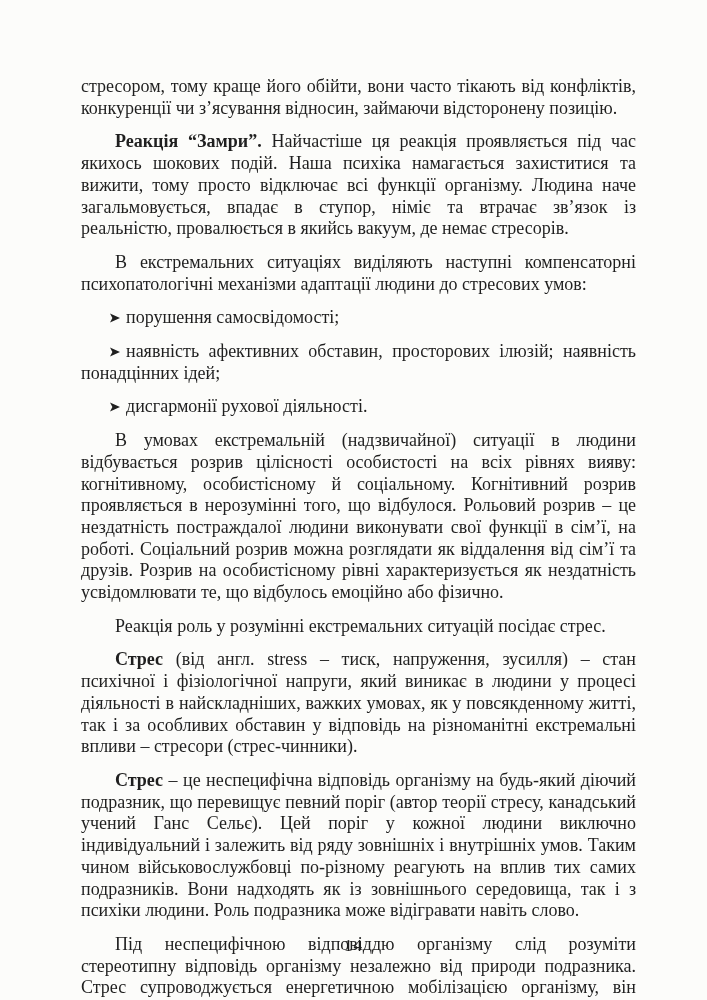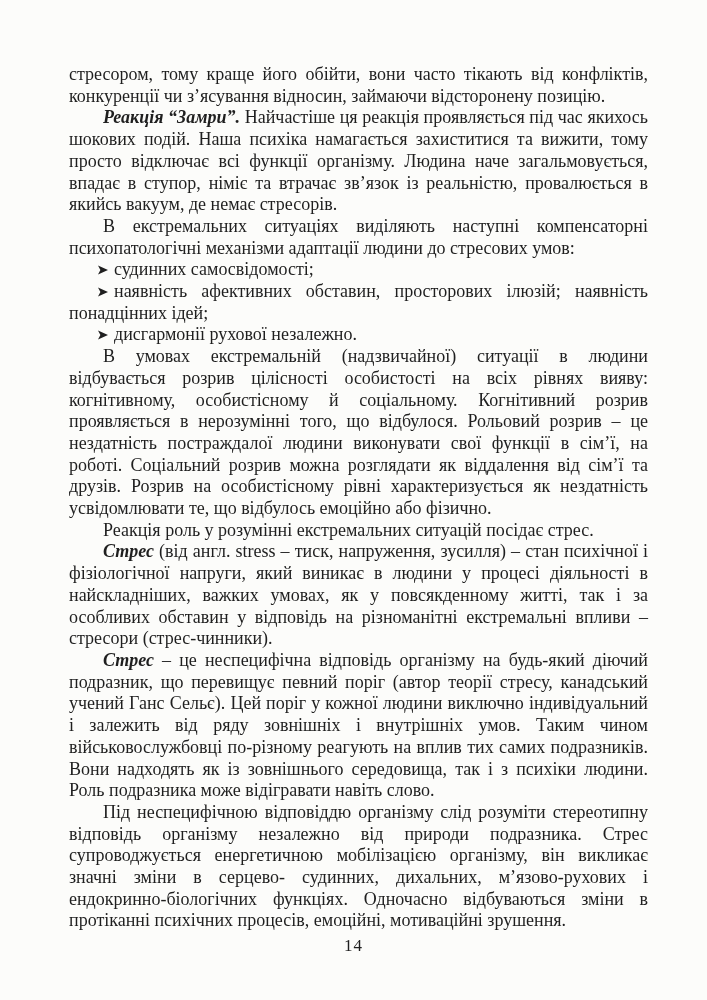--- a/index.html
+++ b/index.html
@@ -19,32 +19,31 @@
   .text-block {
     position: absolute;
     left: 69px;
     top: 64px;
     width: 579px;
     font-size: 18px;
     line-height: 21.7px;
     text-align: justify;
   }
   .para {
-    margin: 0;
+    margin: 12px;
     padding: 0;
   }
   .para.indent {
     text-indent: 34px;
   }
   .para.bullet {
     text-indent: 28px;
   }
   .seg-bold-italic {
     font-weight: bold;
-    font-style: italic;
   }
   .marker {
     display: inline-block;
     width: 12px;
     height: 12px;
     margin-right: 5px;
     vertical-align: -1px;
   }
   .marker svg {
     display: block;
@@ -64,27 +63,27 @@
 </head>
 <body>
 
 <div class="page" style="background: rgb(252, 252, 250); color: rgb(31, 31, 31);">
   <div class="text-block">
       <p class="para"><span class="seg-normal">стресором, тому краще його обійти, вони часто тікають від конфліктів, конкуренції чи з’ясування відносин, займаючи відсторонену позицію.</span></p>
       <p class="para indent"><span class="seg-bold-italic">Реакція “Замри”.</span><span class="seg-normal"> Найчастіше ця реакція проявляється під час якихось шокових подій. Наша психіка намагається захиститися та вижити, тому просто відключає всі функції організму. Людина наче загальмовується, впадає в ступор, німіє та втрачає зв’язок із реальністю, провалюється в якийсь вакуум, де немає стресорів.</span></p>
       <p class="para indent"><span class="seg-normal">В екстремальних ситуаціях виділяють наступні компенсаторні психопатологічні механізми адаптації людини до стресових умов:</span></p>
       <p class="para bullet"><span class="marker" title="➢"><svg viewBox="0 0 12 12" xmlns="http://www.w3.org/2000/svg">
             <polygon points="1,1.5 11,6 1,10.5 3.4,6" fill="#1f1f1f"></polygon>
-          </svg></span><span class="seg-normal">судинних самосвідомості;</span></p>
+          </svg></span><span class="seg-normal">порушення самосвідомості;</span></p>
       <p class="para bullet"><span class="marker" title="➢"><svg viewBox="0 0 12 12" xmlns="http://www.w3.org/2000/svg">
             <polygon points="1,1.5 11,6 1,10.5 3.4,6" fill="#1f1f1f"></polygon>
           </svg></span><span class="seg-normal">наявність афективних обставин, просторових ілюзій; наявність понадцінних ідей;</span></p>
       <p class="para bullet"><span class="marker" title="➢"><svg viewBox="0 0 12 12" xmlns="http://www.w3.org/2000/svg">
             <polygon points="1,1.5 11,6 1,10.5 3.4,6" fill="#1f1f1f"></polygon>
-          </svg></span><span class="seg-normal">дисгармонії рухової незалежно.</span></p>
+          </svg></span><span class="seg-normal">дисгармонії рухової діяльності.</span></p>
       <p class="para indent"><span class="seg-normal">В умовах екстремальній (надзвичайної) ситуації в людини відбувається розрив цілісності особистості на всіх рівнях вияву: когнітивному, особистісному й соціальному. Когнітивний розрив проявляється в нерозумінні того, що відбулося. Рольовий розрив – це нездатність постраждалої людини виконувати свої функції в сім’ї, на роботі. Соціальний розрив можна розглядати як віддалення від сім’ї та друзів. Розрив на особистісному рівні характеризується як нездатність усвідомлювати те, що відбулось емоційно або фізично.</span></p>
       <p class="para indent"><span class="seg-normal">Реакція роль у розумінні екстремальних ситуацій посідає стрес.</span></p>
       <p class="para indent"><span class="seg-bold-italic">Стрес</span><span class="seg-normal"> (від англ. stress – тиск, напруження, зусилля) – стан психічної і фізіологічної напруги, який виникає в людини у процесі діяльності в найскладніших, важких умовах, як у повсякденному житті, так і за особливих обставин у відповідь на різноманітні екстремальні впливи – стресори (стрес-чинники).</span></p>
       <p class="para indent"><span class="seg-bold-italic">Стрес</span><span class="seg-normal"> – це неспецифічна відповідь організму на будь-який діючий подразник, що перевищує певний поріг (автор теорії стресу, канадський учений Ганс Сельє). Цей поріг у кожної людини виключно індивідуальний і залежить від ряду зовнішніх і внутрішніх умов. Таким чином військовослужбовці по-різному реагують на вплив тих самих подразників. Вони надходять як із зовнішнього середовища, так і з психіки людини. Роль подразника може відігравати навіть слово.</span></p>
       <p class="para indent"><span class="seg-normal">Під неспецифічною відповіддю організму слід розуміти стереотипну відповідь організму незалежно від природи подразника. Стрес супроводжується енергетичною мобілізацією організму, він викликає значні зміни в серцево- судинних, дихальних, м’язово-рухових і ендокринно-біологічних функціях. Одночасно відбуваються зміни в протіканні психічних процесів, емоційні, мотиваційні зрушення.</span></p>
     </div>
   <div class="page-number">14</div>
 </div>
 
 </body></html>

